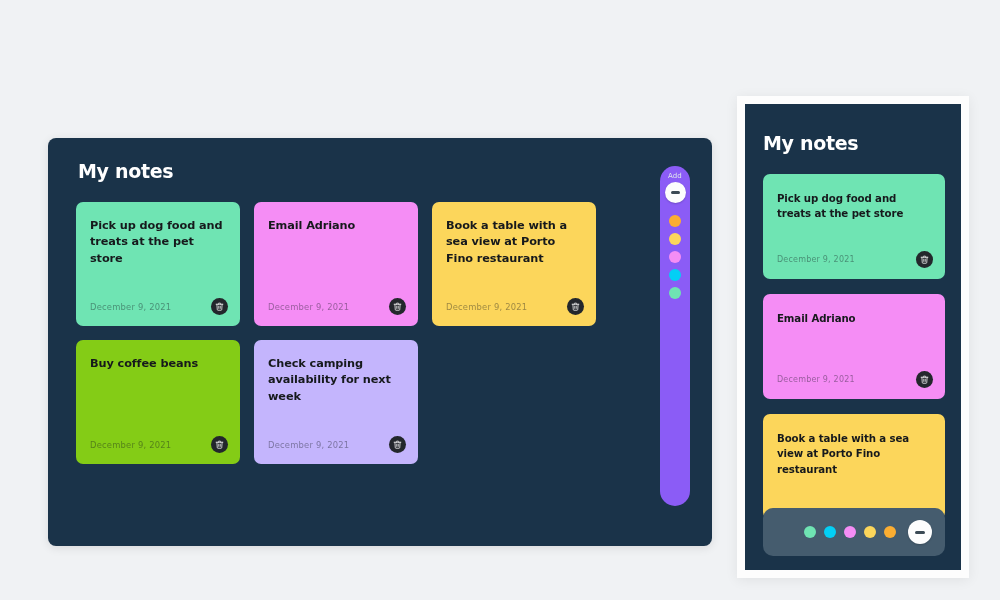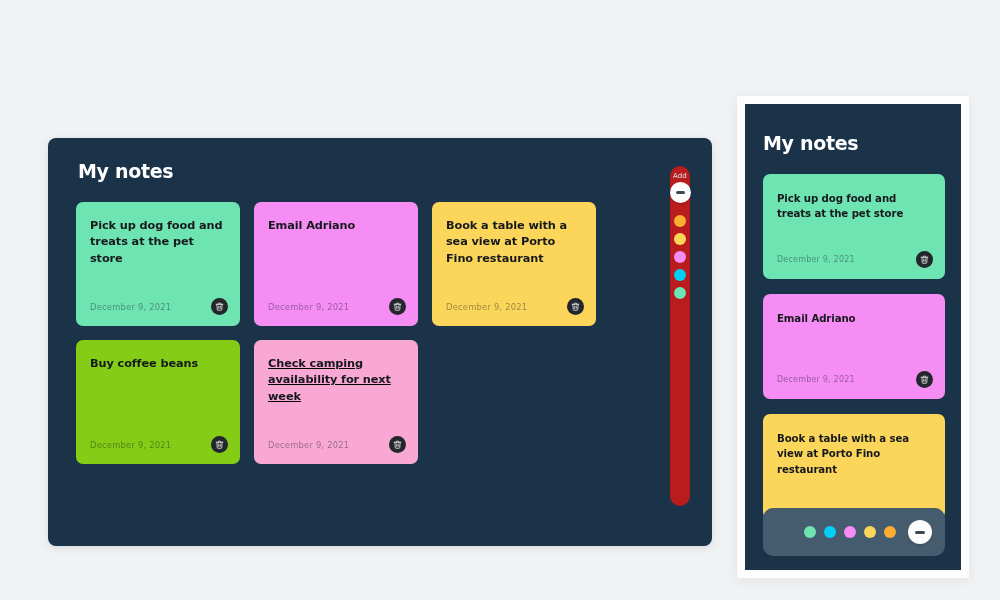--- a/index.html
+++ b/index.html
@@ -90,23 +90,23 @@
     cursor: pointer;
     flex: none;
   }
   .delete-btn svg { display: block; }
 
   
   #color-sidebar {
     position: absolute;
     right: 22px;
     top: 28px;
-    width: 20px;
+    width: 30px;
     height: 340px;
-    background: #b91c1c;
+    background: #8b5cf6;
     border-radius: 15px;
     display: flex;
     flex-direction: column;
     align-items: center;
     padding-top: 6px;
     box-sizing: border-box;
   }
   #add-label {
     font-family: "DejaVu Sans", sans-serif;
     font-size: 7px;
@@ -293,21 +293,21 @@
           <span class="delete-btn">
             <svg width="9" height="9" viewBox="0 0 24 24" fill="none" stroke="#ffffff" stroke-width="2" stroke-linecap="round" stroke-linejoin="round">
               <polyline points="3 6 5 6 21 6"></polyline>
               <path d="M19 6l-1 14a2 2 0 0 1-2 2H8a2 2 0 0 1-2-2L5 6"></path>
               <path d="M10 11v6M14 11v6"></path>
               <path d="M9 6V4a1 1 0 0 1 1-1h4a1 1 0 0 1 1 1v2"></path>
             </svg>
           </span>
         </div>
       </div>
-      <div class="note" style="background: #f9a8d4; text-decoration: underline;">
+      <div class="note" style="background: #c4b5fd;">
         <div class="note-text">Check camping availability for next week</div>
         <div class="note-footer">
           <span class="note-date">December 9, 2021</span>
           <span class="delete-btn">
             <svg width="9" height="9" viewBox="0 0 24 24" fill="none" stroke="#ffffff" stroke-width="2" stroke-linecap="round" stroke-linejoin="round">
               <polyline points="3 6 5 6 21 6"></polyline>
               <path d="M19 6l-1 14a2 2 0 0 1-2 2H8a2 2 0 0 1-2-2L5 6"></path>
               <path d="M10 11v6M14 11v6"></path>
               <path d="M9 6V4a1 1 0 0 1 1-1h4a1 1 0 0 1 1 1v2"></path>
             </svg>

